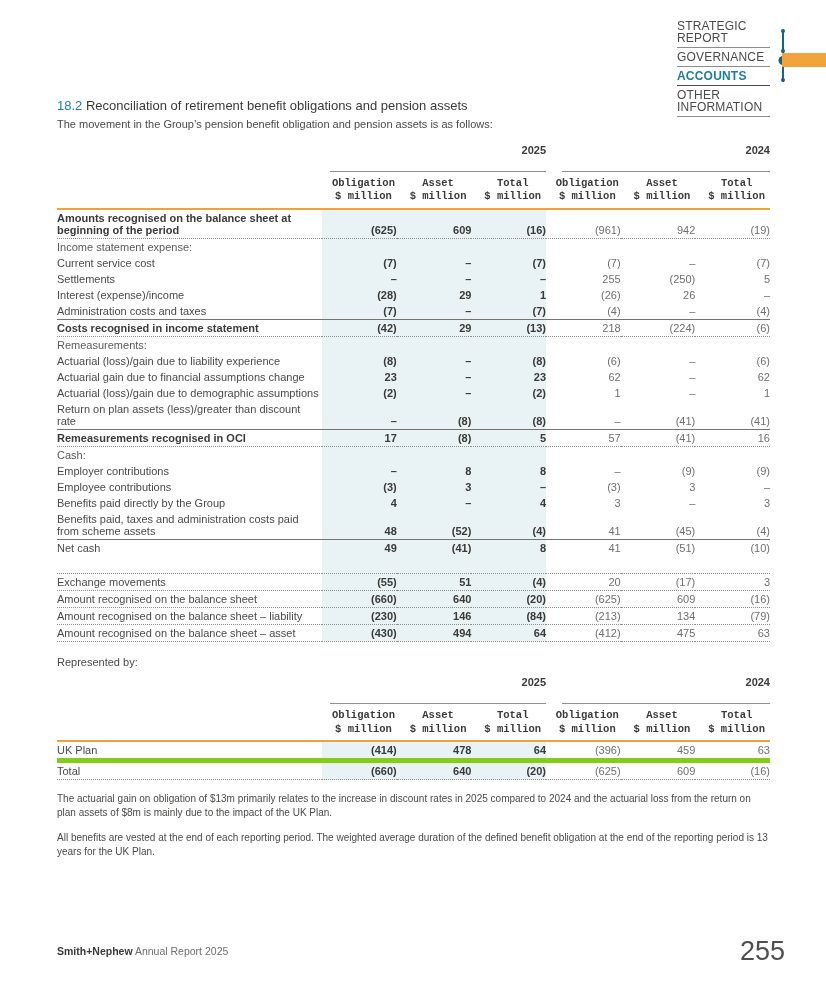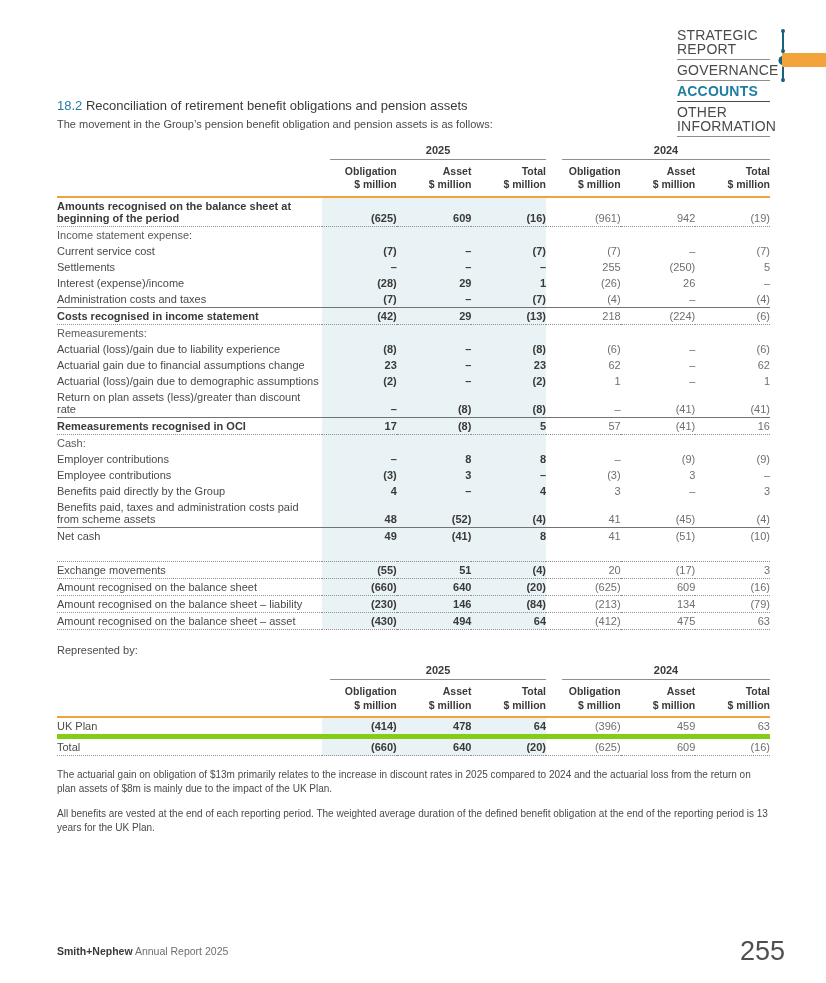--- a/index.html
+++ b/index.html
@@ -1,43 +1,43 @@
 <!DOCTYPE html>
 <html><head>
 <meta charset="utf-8">
 <style>
   html,body{margin:0;padding:0;background:#e8e8e8;}
   .page{position:relative;width:826px;height:983px;margin:0 auto;background:#ffffff;
         font-family:"Liberation Sans",sans-serif;color:#4a4a48;overflow:hidden;}
 
   
-  .nav{position:absolute;top:25px;right:56px;width:93px;font-size:14px;line-height:1;margin-left:28px;}
+  .nav{position:absolute;top:17px;right:56px;width:93px;font-size:12px;line-height:1;margin-left:28px;}
   .nav-item{padding:3px 0 3px;border-bottom:1px solid #8c8c8c;color:#4a4a49;letter-spacing:.2px;}
   .nav-item.active{color:#1d7ea0;font-weight:bold;border-bottom-color:#4a4a49;}
   .nav-rail{position:absolute;top:31px;right:42px;width:2px;height:51px;background:#16647f;}
   .nav-rail .dot{position:absolute;left:50%;transform:translateX(-50%);background:#16647f;border-radius:50%;}
   .dot.s{width:4px;height:4px;}
   .dot.b{width:9px;height:9px;}
   .orange-bar{position:absolute;top:53px;right:0;width:44px;height:14px;background:#f2a33c;}
 
   
   .content{position:absolute;left:57px;top:98px;width:713px;}
   h2{margin:0 0 4px;font-size:13px;line-height:1.2;color:#3a3a38;font-weight:normal;}
   h2 .sec-num{color:#1d7ea0;}
   .intro{margin:0 0 12px;font-size:11px;}
 
   table{width:100%;border-collapse:collapse;font-size:11px;table-layout:fixed;}
   col.c-lbl{width:265px;}
   col.c-num{width:74.6px;}
   th,td{padding:2px 0 2px 8px;vertical-align:bottom;}
-  .yearline{border-bottom:1px solid #8f8f8e;text-align:center;font-weight:bold;color:#3a3a38;
-            padding-bottom:3px;font-size:11px;}
+  .yearline{border-bottom:1px solid #8f8f8e;text-align:right;font-weight:bold;color:#3a3a38;
+            padding-bottom:15px;font-size:11px;}
   .yearline.gap{margin-left:8px;}
-  tr.colhead th{text-align:right;font-weight:bold;color:#3a3a38;font-size:10.5px;line-height:1.3;
-                border-bottom:2px solid #f0a23e;padding:3px 0 4px 8px;}
+  tr.colhead th{font-weight:bold;color:#3a3a38;font-size:10.5px;line-height:1.3;
+                border-bottom:2px solid #f0a23e;padding:3px 0 4px 8px;font-family:Liberation Mono, monospace;}
   tr.colhead th.empty{border-bottom:2px solid #f0a23e;}
 
   td.lbl{text-align:left;padding-left:0;}
   td.num{text-align:right;}
   td.y25{background:#e9f2f5;font-weight:bold;color:#3a3a38;}
   td.y24{color:#6f6f6e;}
   tr.r-bold td.lbl{font-weight:bold;color:#3a3a38;}
   tr.r-section td.lbl{color:#5a5a58;}
   tr.r-spacer td{height:13px;}
   tr.b-dotted td{border-bottom:1px dotted #8f8f8e;}

